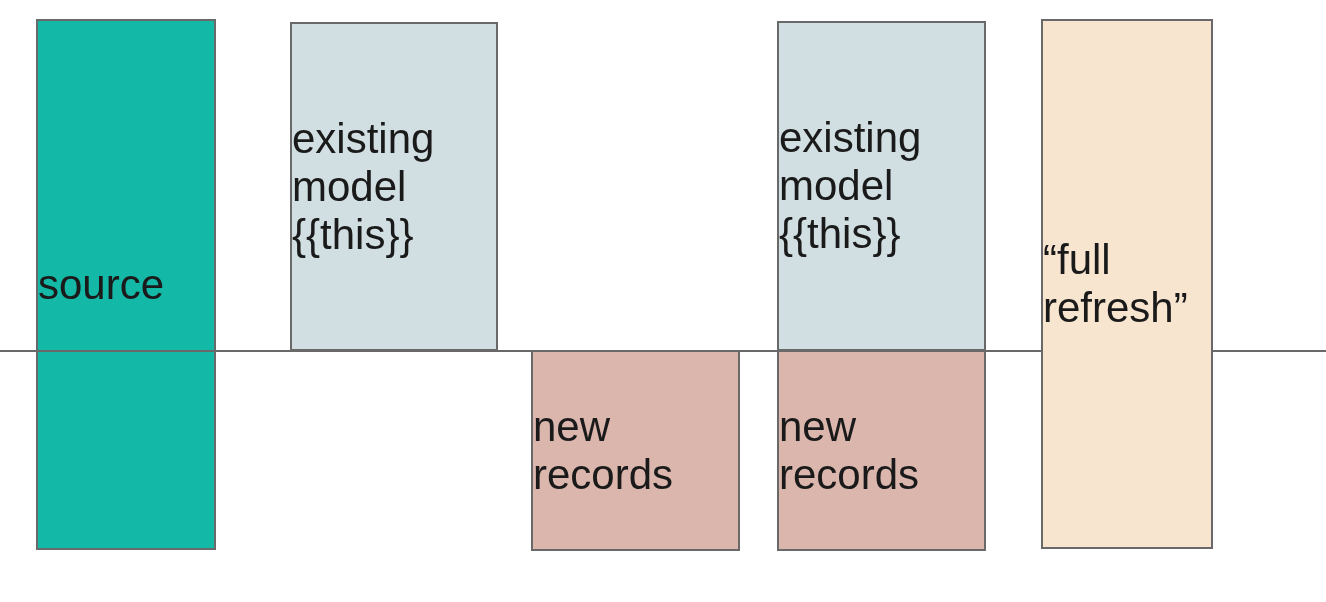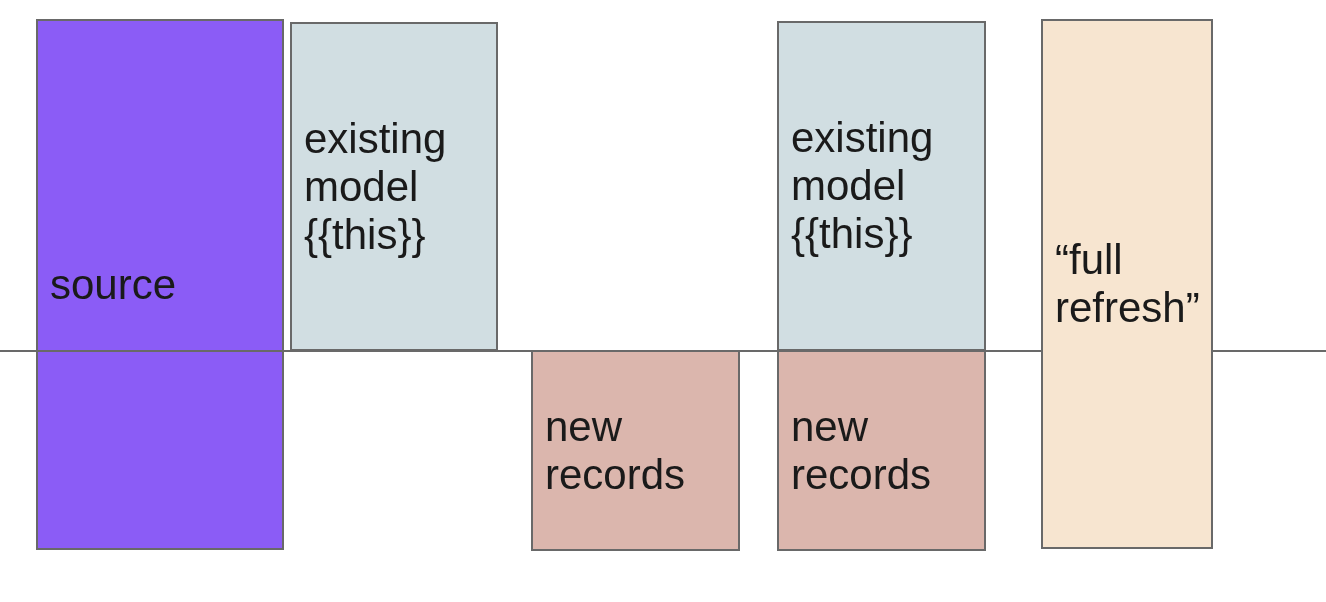--- a/index.html
+++ b/index.html
@@ -31,31 +31,30 @@
   .box.behind-line { z-index: 1; }
   .box.above-line { z-index: 4; }
   .box-label {
     display: block;
     padding-right: 8px;
     font-size: 42px;
     line-height: 48px;
     color: #1a1a1a;
     white-space: pre-line;
     letter-spacing: 0px;
-    margin-left: 12px;
   }
 </style>
 </head>
 <body>
 
 <div class="canvas" style="width: 1326px; height: 602px; background: rgb(255, 255, 255);">
 
   <div class="divider-line" style="top: 350px; left: 0px; width: 1326px; border-top-width: 2px; border-top-color: rgb(105, 105, 105);"></div>
 
-  <div class="box behind-line" style="left: 36px; top: 19px; width: 248px; height: 531px; background: #8b5cf6; border-color: rgb(105, 105, 105);">
+  <div class="box behind-line" style="left: 36px; top: 19px; width: 180px; height: 531px; background: #14b8a6; border-color: rgb(105, 105, 105);">
     <span class="box-label" style="color: rgb(26, 26, 26); font-size: 42px;">source</span>
   </div>
 
   <div class="box" style="left: 290px; top: 22px; width: 208px; height: 329px; background: rgb(209, 222, 226); border-color: rgb(105, 105, 105);">
     <span class="box-label" style="color: rgb(26, 26, 26); font-size: 42px;">existing
 model
 {{this}}</span>
   </div>
 
   <div class="box" style="left: 531px; top: 350px; width: 209px; height: 201px; background: rgb(219, 182, 173); border-color: rgb(105, 105, 105);">

